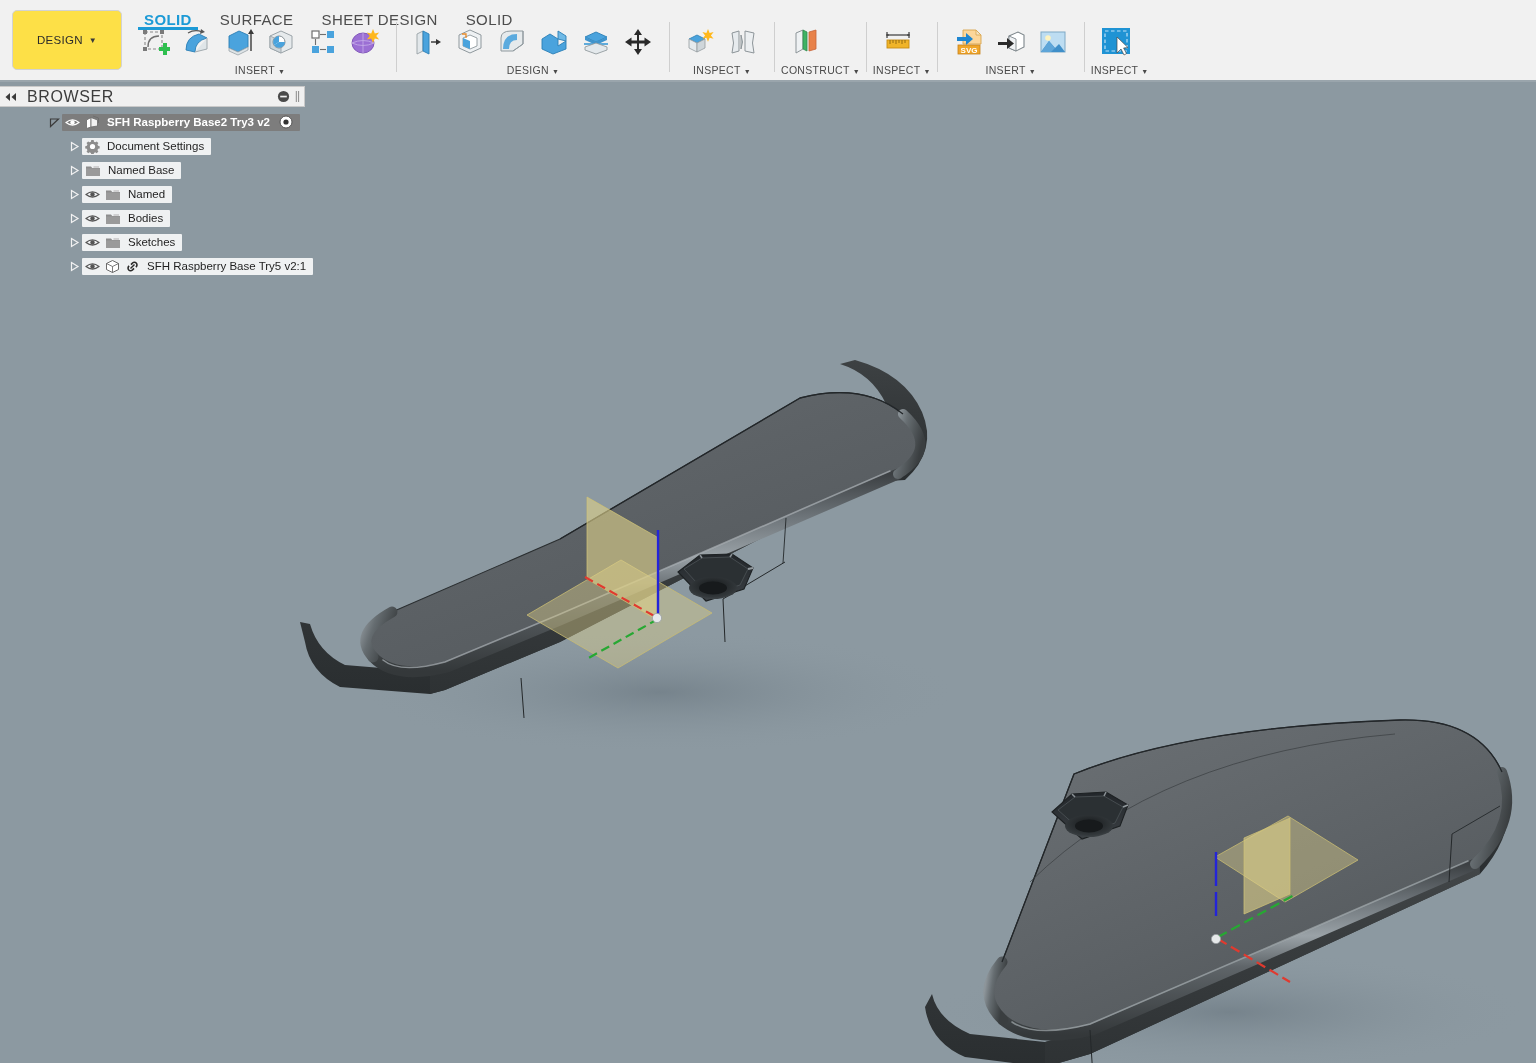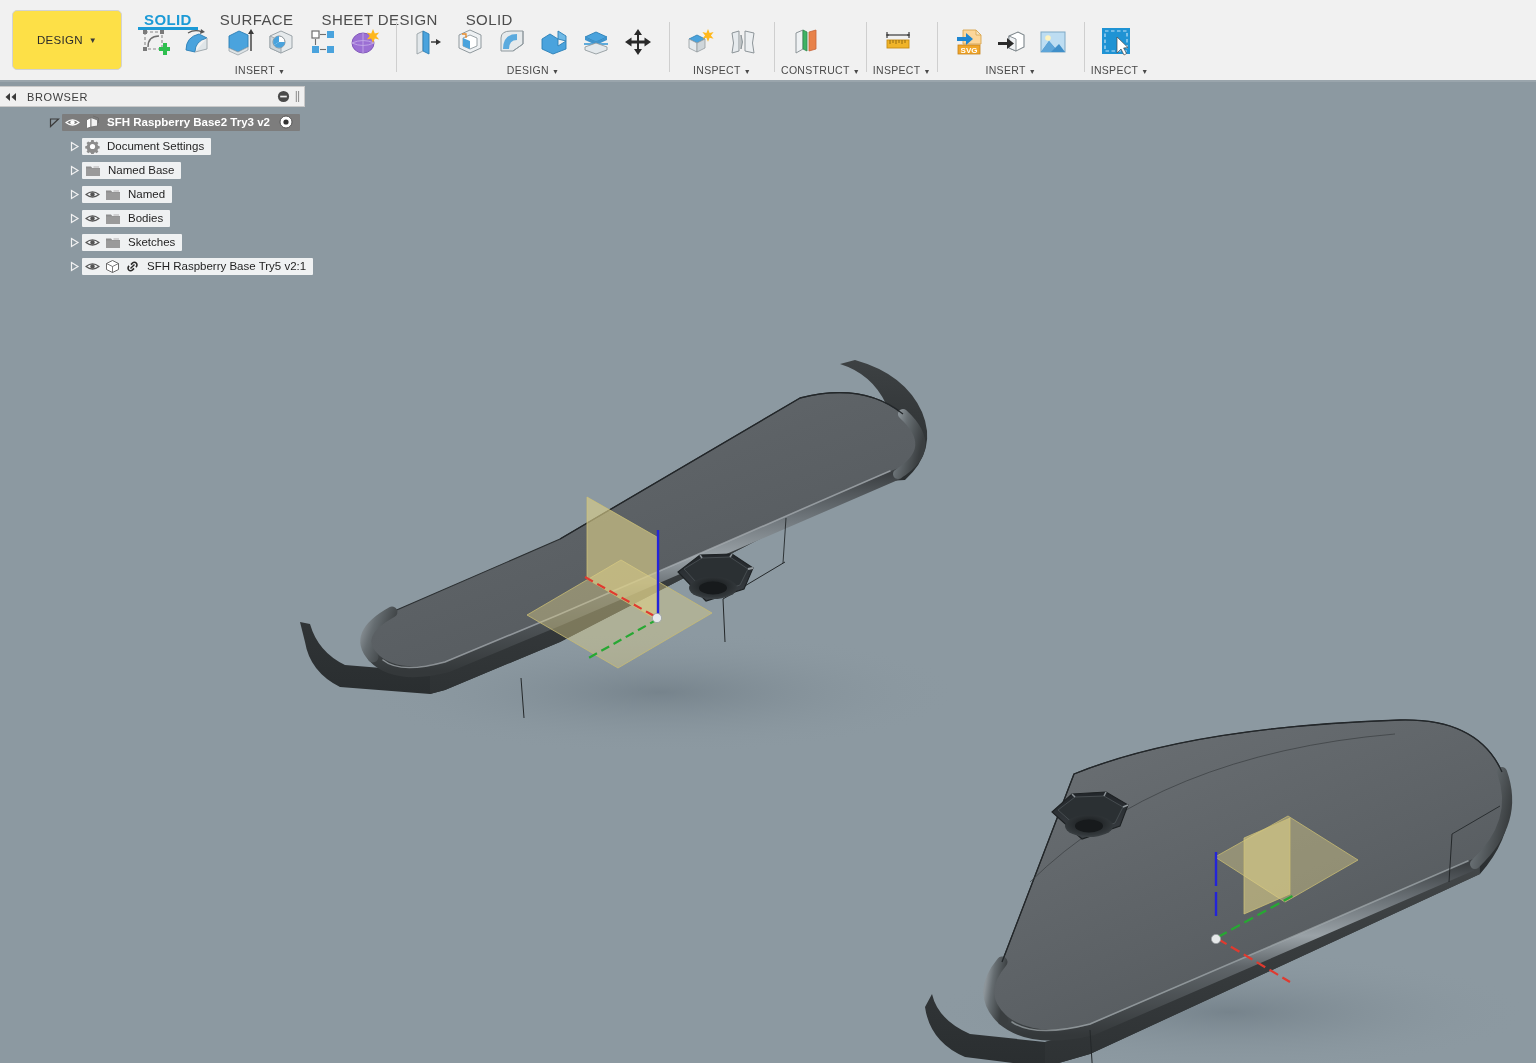--- a/index.html
+++ b/index.html
@@ -61,21 +61,21 @@
   
   #browser {
     position: absolute; left: 0; top: 86px; width: 305px;
   }
   #browser-header {
     width: 305px; height: 21px; background: #f0f0f0;
     border: 1px solid #c9c9c9; border-left: none;
     display: flex; align-items: center; padding: 0 4px;
   }
   #browser-header .bh-title {
-    font-size: 11px; color: #3c3c3c; letter-spacing: .6px; margin-left: 9px; flex: 1;
+    font-size: 16px; color: #3c3c3c; letter-spacing: .6px; margin-left: 9px; flex: 1;
   }
   .bh-ico { cursor: pointer; display: flex; align-items: center; }
 
   #tree { padding-top: 5px; font-size: 11.5px; margin-left: 40px; }
   .trow { display: flex; align-items: center; height: 20px; margin-bottom: 4px; position: relative; }
   .twist {
     width: 16px; height: 16px; display: flex; align-items: center; justify-content: center;
     cursor: pointer; flex: none;
   }
   .tpill {

